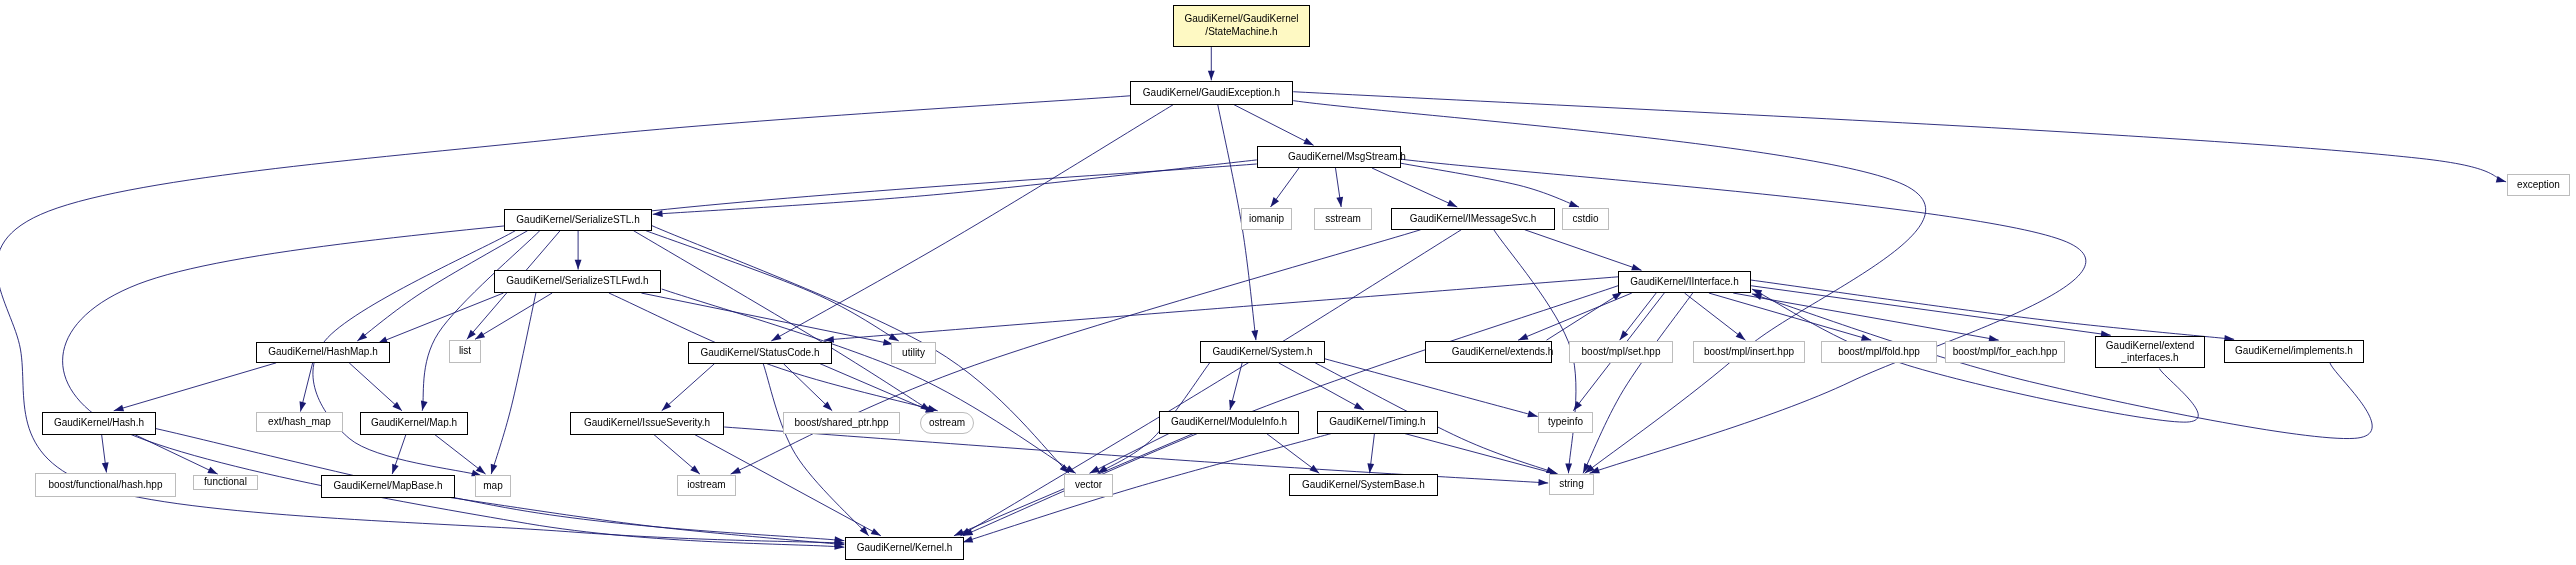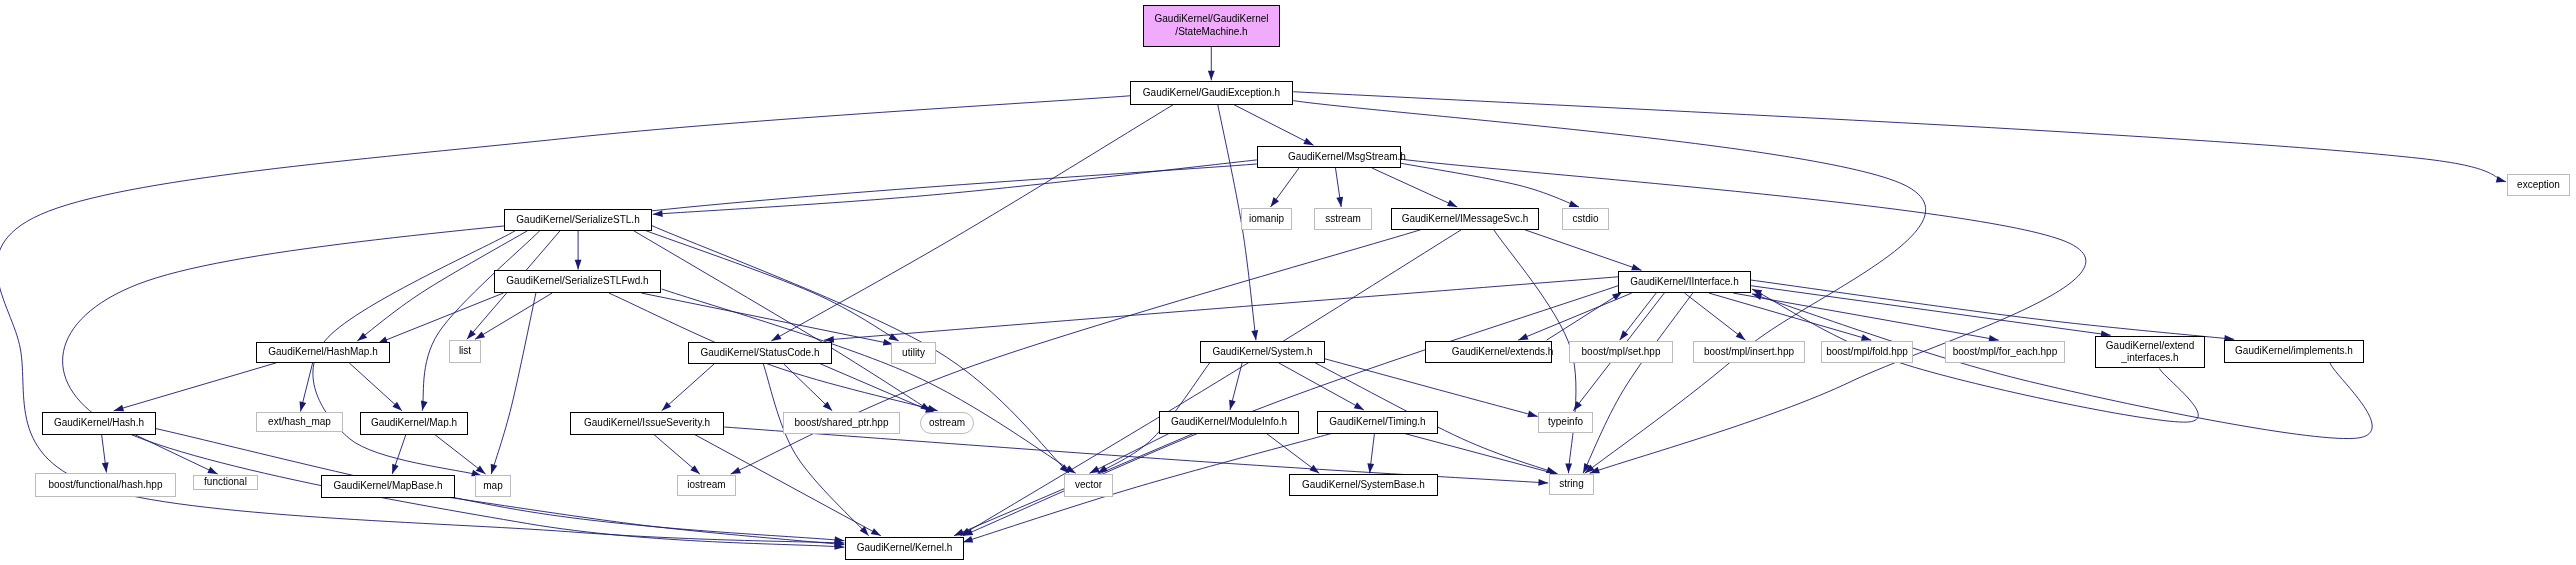--- a/index.html
+++ b/index.html
@@ -4,21 +4,21 @@
 <style>
   html,body{margin:0;padding:0;background:#ffffff;}
   #canvas{position:relative;width:2576px;height:565px;background:#ffffff;overflow:hidden;
           font-family:"Liberation Sans",sans-serif;}
   #edges{position:absolute;left:0;top:0;z-index:1;}
   .node{position:absolute;display:flex;align-items:center;justify-content:center;
         box-sizing:border-box;background:#ffffff;border:0.8px solid #000000;
         font-size:10px;line-height:1.25;color:#000000;text-align:center;
         white-space:pre-line;z-index:2;cursor:pointer;}
   .node.external{border-color:#bcbcbc;cursor:default;}
-  .node.root{background:#f0abfc;border:1.6px solid #000000;cursor:default;}
+  .node.root{background:#fef9c3;border:1.6px solid #000000;cursor:default;margin-left:30px;}
   .node.emph{border-width:1.6px;}
 </style>
 </head>
 <body>
 
 <div id="canvas">
   <svg id="edges" width="2576" height="565" viewBox="0 0 3173 696">
       <path d="M1492,58 L1492,99" fill="none" stroke="#191970" stroke-width="1.1"></path>
       <polygon points="1492,99 1487.8,87 1496.2,87" fill="#191970"></polygon>
       <path d="M1520,129 L1618,179" fill="none" stroke="#191970" stroke-width="1.1"></path>
@@ -166,34 +166,34 @@
       <path d="M2870,447 C2875,462.5 2961.6666666666665,536.1666666666666 2900,540 C2838.3333333333335,543.8333333333334 2623.6666666666665,499.6666666666667 2500,470 C2376.3333333333335,440.3333333333333 2215,380 2158,362" fill="none" stroke="#191970" stroke-width="1.1"></path>
       <polygon points="2158,362 2170.7077437269454,361.6085292216818 2168.178240236274,369.61862360880855" fill="#191970"></polygon>
     </svg>
 <div class="node root" style="left: 1143px; top: 4.9px; width: 137px; height: 42px;">GaudiKernel/GaudiKernel
 /StateMachine.h</div>
     <div class="node internal" style="left: 1130px; top: 81px; width: 163px; height: 23.5px;">GaudiKernel/GaudiException.h</div>
     <div class="node internal" style="left: 1257px; top: 146px; width: 144px; height: 22px; padding-left: 36px;">GaudiKernel/MsgStream.h</div>
     <div class="node external" style="left: 2507px; top: 174px; width: 63px; height: 22px;">exception</div>
     <div class="node external" style="left: 1241px; top: 208px; width: 51px; height: 22px;">iomanip</div>
     <div class="node external" style="left: 1314px; top: 208px; width: 58px; height: 22px;">sstream</div>
-    <div class="node internal" style="left: 1391px; top: 208px; width: 148px; height: 22px;">GaudiKernel/IMessageSvc.h</div>
+    <div class="node internal" style="left: 1391px; top: 208px; width: 164px; height: 22px;">GaudiKernel/IMessageSvc.h</div>
     <div class="node external" style="left: 1562px; top: 208px; width: 47px; height: 22px;">cstdio</div>
     <div class="node internal" style="left: 504px; top: 209px; width: 148px; height: 22px;">GaudiKernel/SerializeSTL.h</div>
     <div class="node internal" style="left: 494px; top: 270px; width: 167px; height: 23px;">GaudiKernel/SerializeSTLFwd.h</div>
     <div class="node internal" style="left: 1618px; top: 271px; width: 133px; height: 22px;">GaudiKernel/IInterface.h</div>
     <div class="node internal" style="left: 256px; top: 342px; width: 134px; height: 21px;">GaudiKernel/HashMap.h</div>
     <div class="node external" style="left: 449px; top: 340px; width: 32px; height: 23px;">list</div>
     <div class="node internal" style="left: 688px; top: 342px; width: 144px; height: 22px;">GaudiKernel/StatusCode.h</div>
     <div class="node external" style="left: 891px; top: 342px; width: 45px; height: 22px;">utility</div>
     <div class="node internal" style="left: 1200px; top: 341px; width: 125px; height: 22px;">GaudiKernel/System.h</div>
     <div class="node internal" style="left: 1425px; top: 341px; width: 127px; height: 22px; padding-left: 28px;">GaudiKernel/extends.h</div>
     <div class="node external" style="left: 1569px; top: 341px; width: 104px; height: 22px;">boost/mpl/set.hpp</div>
     <div class="node external" style="left: 1693px; top: 341px; width: 112px; height: 22px;">boost/mpl/insert.hpp</div>
-    <div class="node external" style="left: 1821px; top: 341px; width: 92px; height: 22px;">boost/mpl/fold.hpp</div>
+    <div class="node external" style="left: 1821px; top: 341px; width: 116px; height: 22px;">boost/mpl/fold.hpp</div>
     <div class="node external" style="left: 1945px; top: 341px; width: 120px; height: 22px;">boost/mpl/for_each.hpp</div>
     <div class="node internal" style="left: 2095px; top: 336px; width: 110px; height: 32px;">GaudiKernel/extend
 _interfaces.h</div>
     <div class="node internal" style="left: 2224px; top: 340px; width: 140px; height: 23px;">GaudiKernel/implements.h</div>
     <div class="node internal" style="left: 42px; top: 412px; width: 114px; height: 23px;">GaudiKernel/Hash.h</div>
     <div class="node external" style="left: 256px; top: 412px; width: 87px; height: 20px;">ext/hash_map</div>
     <div class="node internal" style="left: 360px; top: 412px; width: 108px; height: 23px;">GaudiKernel/Map.h</div>
     <div class="node internal" style="left: 570px; top: 412px; width: 154px; height: 23px;">GaudiKernel/IssueSeverity.h</div>
     <div class="node external" style="left: 783px; top: 412px; width: 117px; height: 22px;">boost/shared_ptr.hpp</div>
     <div class="node external" style="left: 920px; top: 412px; width: 54px; height: 22px; border-radius: 11px;">ostream</div>

